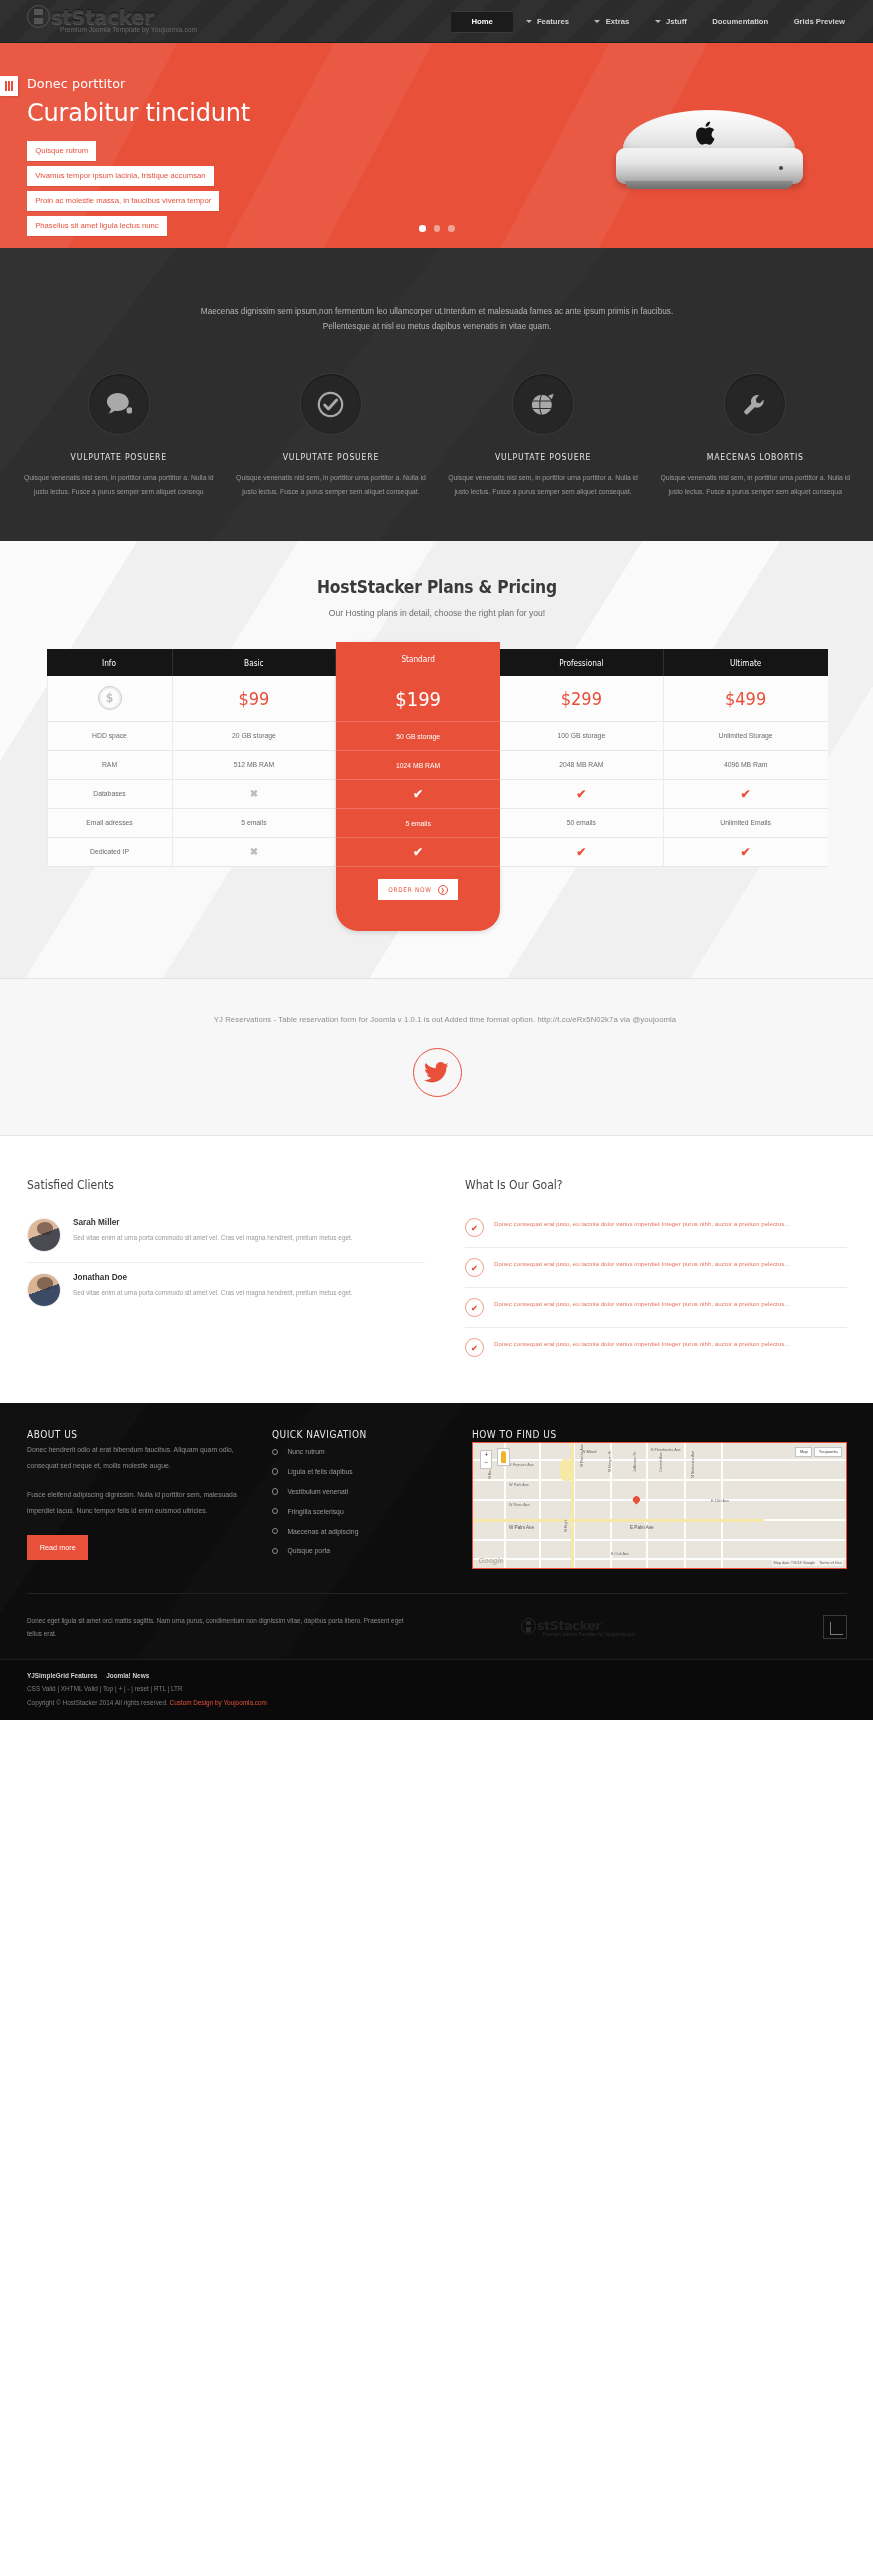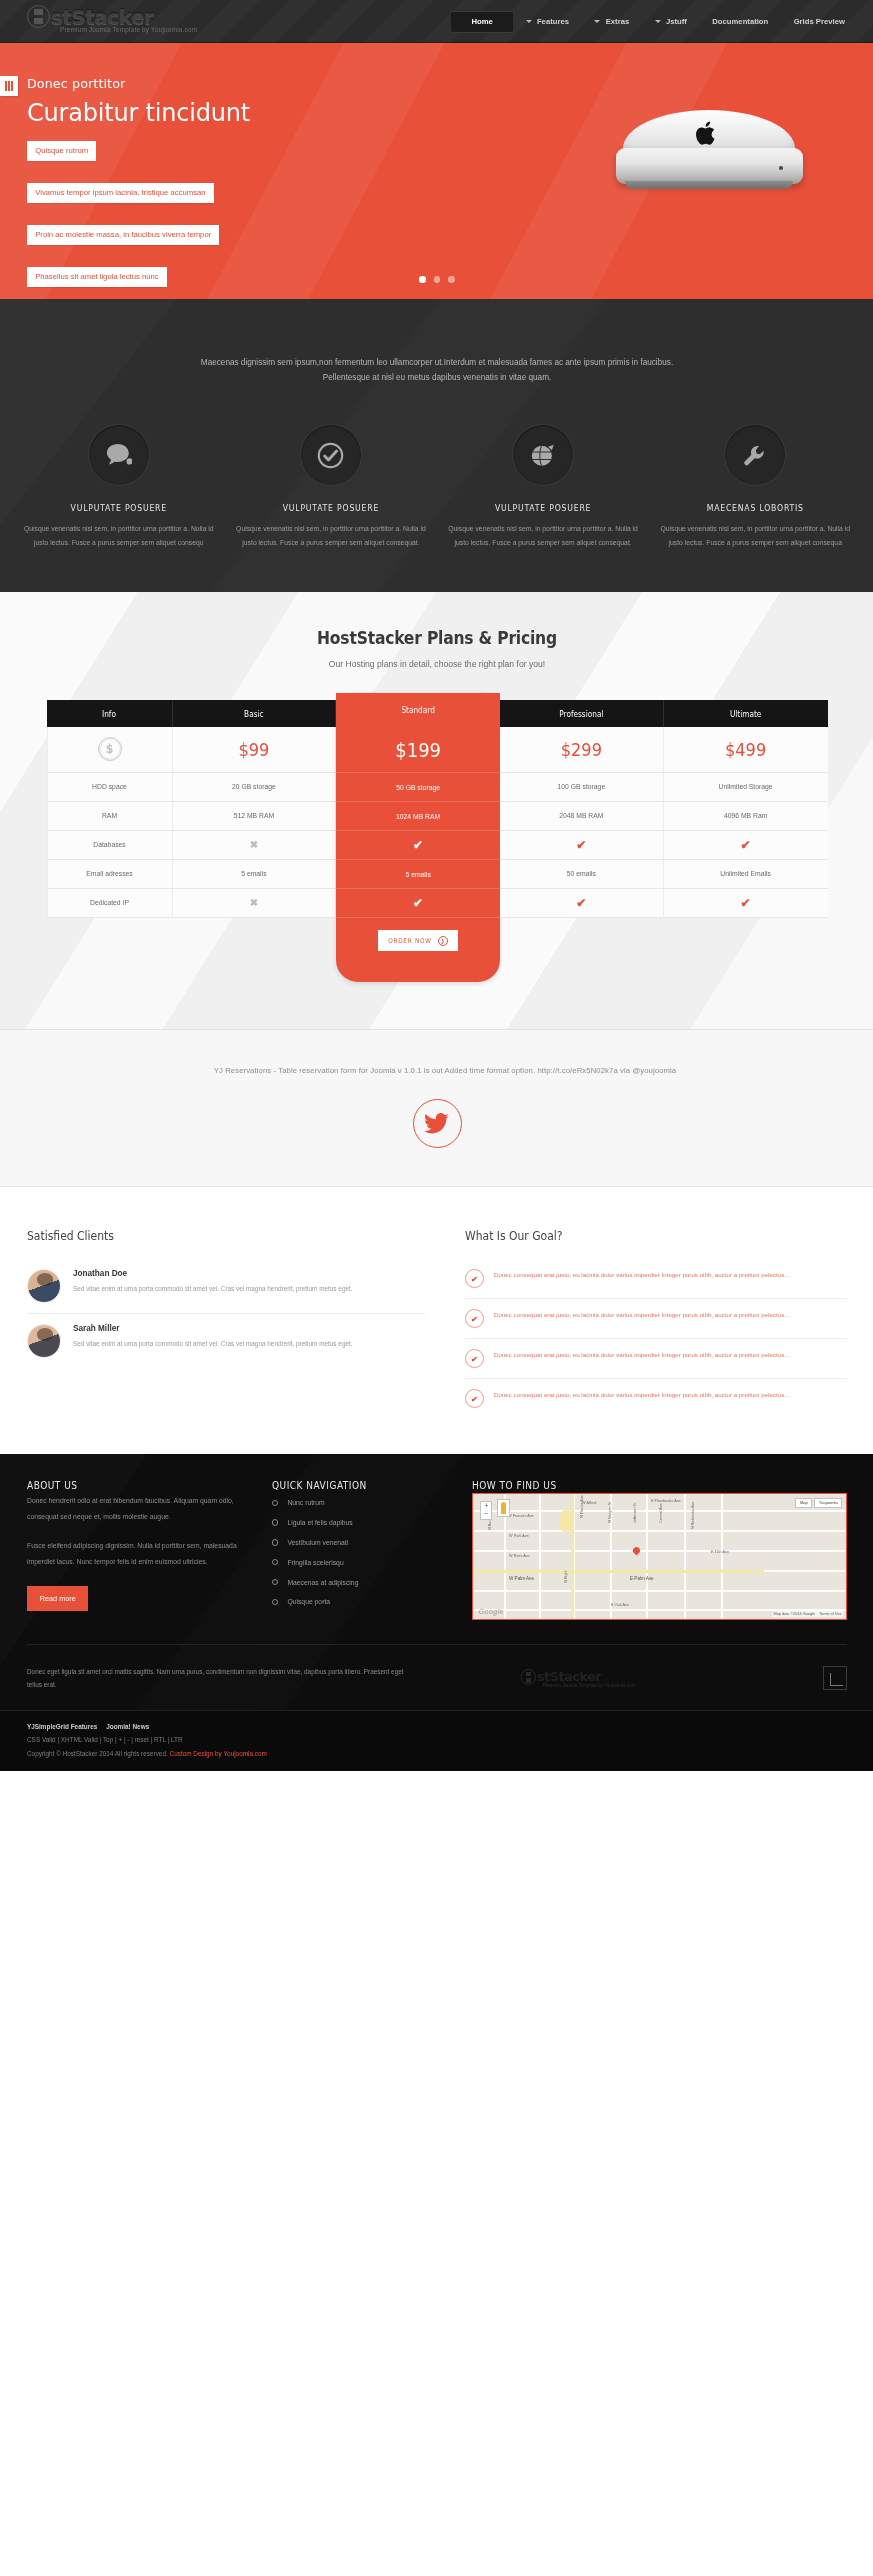--- a/index.html
+++ b/index.html
@@ -61,42 +61,42 @@
     padding: 6.4px 20px;
   }
   .caret {
     width: 0; height: 0; border-left: 3.6px solid transparent;
     border-right: 3.6px solid transparent; border-top: 3.6px solid #b9b9b9;
     margin-right: 1.8px;
   }
 
   
   .hero {
-    height: 256px; background: #e8503a; position: relative; overflow: hidden;
+    height: 205px; background: #e8503a; position: relative; overflow: hidden;
   }
   .hero::before {
     content: ""; position: absolute; inset: 0;
     background-image: linear-gradient(118deg, rgba(255,255,255,.055) 0 18%, transparent 18% 34%, rgba(255,255,255,.05) 34% 44%, transparent 44% 62%, rgba(255,255,255,.055) 62% 72%, transparent 72%);
   }
   .hero-tab {
     position: absolute; left: 0; top: 33px; width: 18px; height: 20px;
     background: #fff; display: flex; align-items: center; justify-content: center;
     box-shadow: 0.9px 0.9px 1.8px rgba(0,0,0,.12); cursor: pointer; z-index: 4;
   }
   .hero-tab i { display: block; width: 1.4px; height: 10px; background: #e8503a; margin: 0 0.9px; }
   .hero-inner { position: relative; z-index: 3; padding: 33px 0 0 27px; }
   .hero-kicker {
     font-size: 12.7px; color: #ffffff; font-weight: 400; letter-spacing: 0.1px;
     font-family: "DejaVu Sans", sans-serif;
   }
   .hero-title {
     font-size: 24px; color: #ffffff; font-weight: 400; margin-top: 8.2px;
     letter-spacing: -0.2px; font-family: "DejaVu Sans", sans-serif;
   }
-  .hero-list { margin-top: 13.7px; display: flex; flex-direction: column; gap: 22px; }
+  .hero-list { margin-top: 13.7px; display: flex; flex-direction: column; gap: 5px; }
   .hero-li {
     background: #fff; color: #e8503a; font-size: 7.7px; padding: 5.5px 8.2px;
     align-self: flex-start; box-shadow: 0 0.9px 0.9px rgba(0,0,0,.08);
   }
   .hero-device {
     position: absolute; right: 71px; top: 67px; width: 187px; height: 91px; z-index: 3;
   }
   .mini-top {
     position: absolute; left: 7.3px; top: 0; width: 172px; height: 62px;
     border-radius: 50% / 62% 62% 38% 38%;
@@ -583,31 +583,31 @@
     </svg>
   </div>
 </div>
 
 <div class="midsec">
   <div class="col-left">
     <div class="sec-h">Satisfied Clients</div>
 
 
     <div class="client">
+      <div class="avatar av3"></div>
+      <div>
+        <div class="client-name">Sarah Miller</div>
+        <div class="client-text">Sed vitae enim at urna porta commodo sit amet vel. Cras vel magna hendrerit, pretium metus eget.</div>
+      </div>
+    </div>
+
+    <div class="client">
       <div class="avatar av2"></div>
       <div>
         <div class="client-name">Jonathan Doe</div>
-        <div class="client-text">Sed vitae enim at urna porta commodo sit amet vel. Cras vel magna hendrerit, pretium metus eget.</div>
-      </div>
-    </div>
-
-    <div class="client">
-      <div class="avatar av3"></div>
-      <div>
-        <div class="client-name">Sarah Miller</div>
         <div class="client-text">Sed vitae enim at urna porta commodo sit amet vel. Cras vel magna hendrerit, pretium metus eget.</div>
       </div>
     </div>
   </div>
 
   <div class="col-right">
     <div class="sec-h">What Is Our Goal?</div>
 
     <div class="goal">
       <span class="goal-ico">✔</span>

